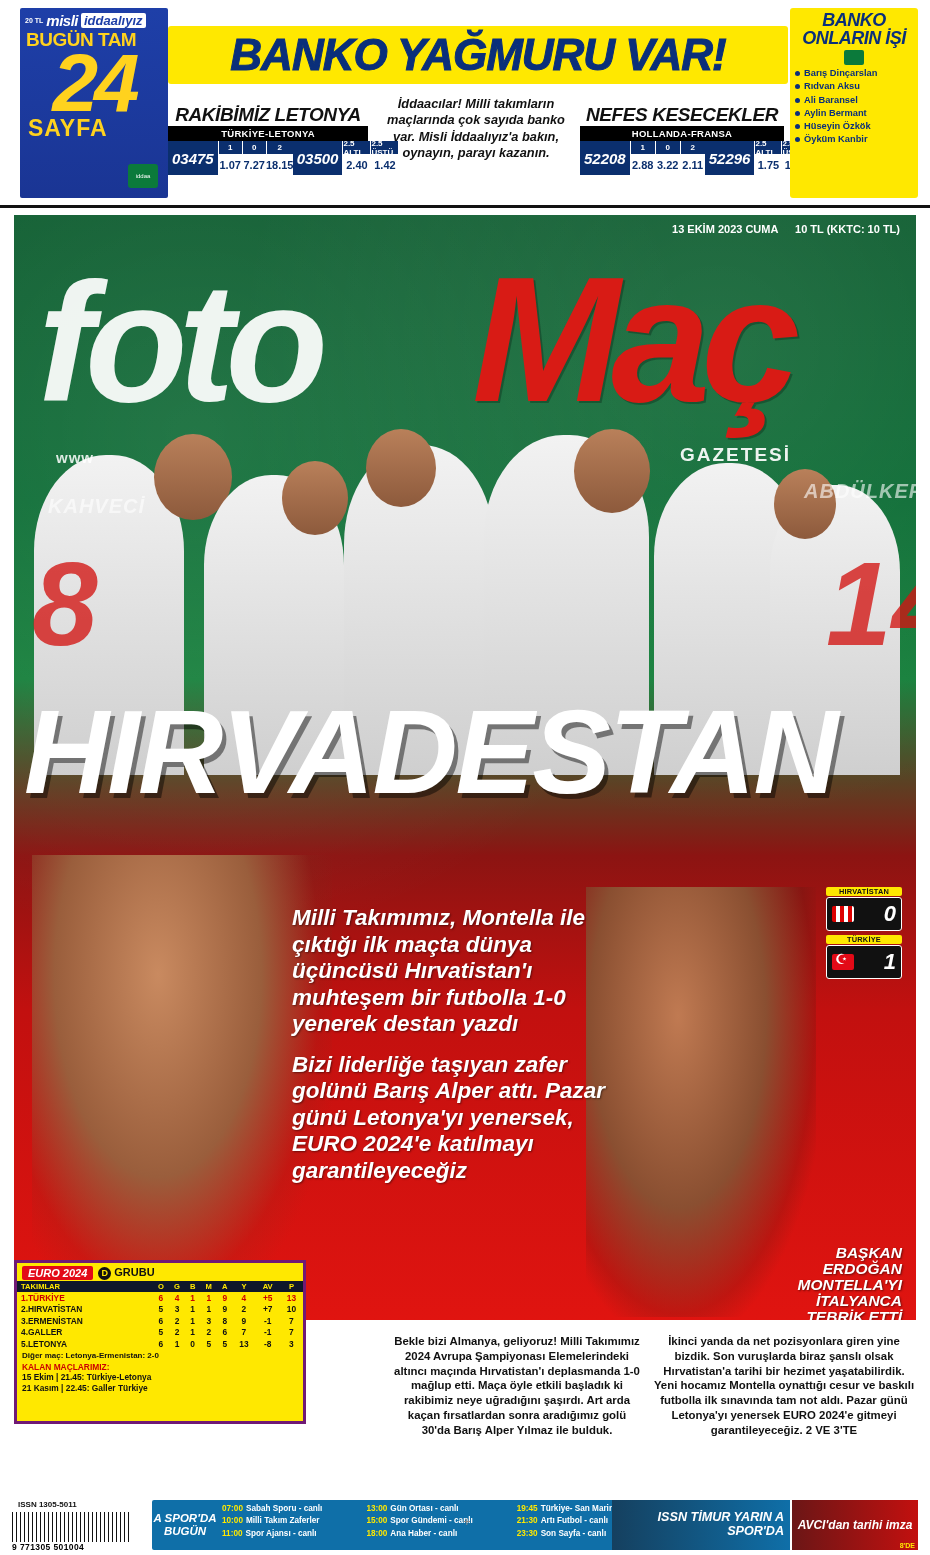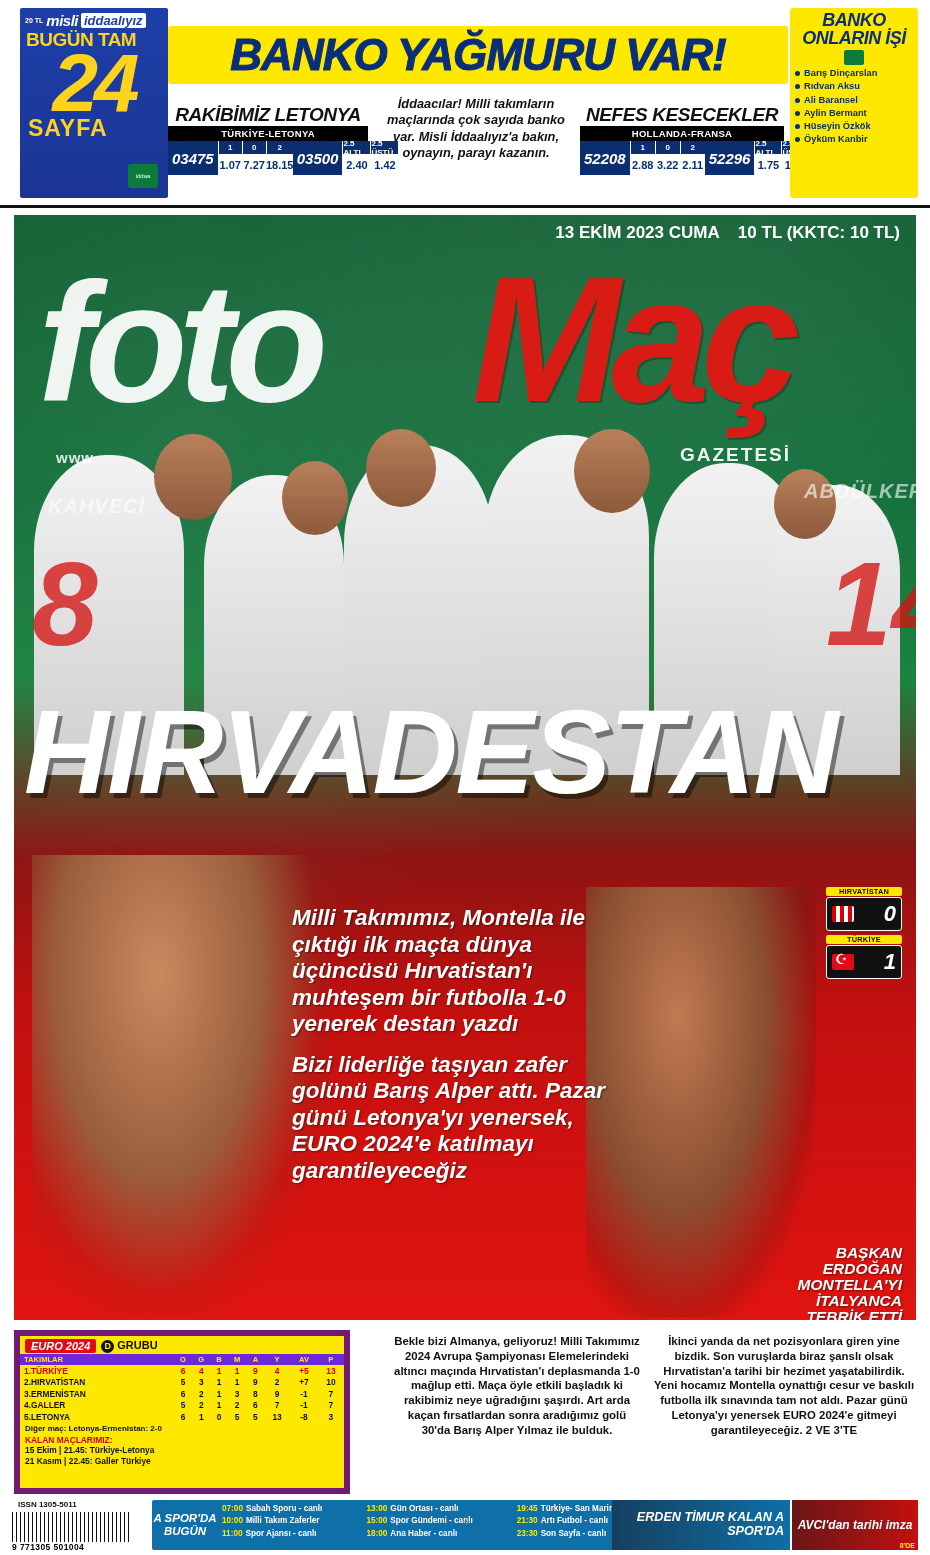--- a/index.html
+++ b/index.html
@@ -131,21 +131,21 @@
   }
   .mh-gazetesi {
     position:absolute; left:648px; top:195px; font-size:19px; font-weight:700;
     color:rgba(255,255,255,.92); letter-spacing:2px;
   }
   .mh-www {
     position:absolute; left:24px; top:200px; font-size:15px; font-weight:700;
     color:rgba(255,255,255,.85); letter-spacing:1px;
   }
   .hero-date {
-    position:absolute; right:16px; top:8px; font-size:17px; font-weight:700; color:#fff;
+    position:absolute; right:16px; top:8px; font-size:11px; font-weight:700; color:#fff;
   }
   .hero-date span { margin-left:14px; }
 
   .jersey-name {
     position:absolute; font-size:20px; font-weight:700; font-style:italic;
     color:rgba(255,255,255,.6); letter-spacing:1px;
   }
   .jersey-num {
     position:absolute; font-weight:700; font-style:italic; color:rgba(210,20,18,.78);
     line-height:1;
@@ -194,36 +194,36 @@
   }
 
   .erdogan-col { position:absolute; right:14px; top:1030px; width:108px; }
   .erdogan-title {
     color:#fff; font-size:15.5px; font-weight:700; font-style:italic;
     text-align:right; line-height:1.04; text-shadow:1px 1px 2px rgba(0,0,0,.5);
   }
 
   
   .standings {
-    position:absolute; left:14px; top:1330px; width:336px; height:164px;
-    background:#ffe800; border:6px solid #701a75;
+    position:absolute; left:14px; top:1260px; width:292px; height:164px;
+    background:#ffe800; border:3px solid #701a75;
   }
   .st-head { display:flex; align-items:center; gap:5px; padding:3px 5px 1px; }
   .st-euro {
     background:#e30a17; color:#fff; font-size:11px; font-weight:700; font-style:italic;
     padding:1px 6px; border-radius:2px;
   }
   .st-grup { font-size:11px; font-weight:700; color:#111; }
   .st-grup .circ {
     display:inline-block; width:13px; height:13px; border-radius:50%;
     background:#111; color:#ffe800; font-size:9px; text-align:center; line-height:13px; margin-right:3px;
   }
   table.st { width:100%; border-collapse:collapse; }
   table.st th, table.st td { font-size:8.4px; font-weight:700; color:#111; padding:0 1px; }
-  table.st th { background:#6d28d9; color:#ffe800; height:11px; text-align:center; font-size:7.6px; }
+  table.st th { background:#0f172a; color:#ffe800; height:11px; text-align:center; font-size:7.6px; }
   table.st th.lft, table.st td.lft { text-align:left; padding-left:4px; }
   table.st td { height:11.5px; text-align:center; }
   table.st tr.lead td { color:#c00; }
   .st-foot { font-size:8px; font-weight:700; color:#111; padding:1px 5px; }
   .st-kalan { font-size:8.4px; font-weight:700; color:#c00; padding:1px 5px 0; }
   .st-kalan-lines { font-size:8.4px; font-weight:700; color:#111; padding:0 5px; line-height:1.32; }
 
   
   .col-txt {
     position:absolute; top:1334px; font-size:11.4px; font-weight:700; color:#111;
@@ -546,21 +546,21 @@
         <div class="sched-col">
           <div><span class="t">19:45</span><span>Türkiye- San Marino U 21 - canlı</span></div>
           <div><span class="t">21:30</span><span>Artı Futbol - canlı</span></div>
           <div><span class="t">23:30</span><span>Son Sayfa - canlı</span></div>
         </div>
       </div>
       <div class="aspor-a">a</div>
     </div>
 
     <div class="promo1">
-      <div class="who">ERDEN TİMUR KALAN A SPOR'DA</div>
+      <div class="who">ISSN TİMUR YARIN A SPOR'DA</div>
     </div>
     <div class="promo2">
       <div class="who">AVCI'dan tarihi imza</div>
       <div class="pg">8'DE</div>
     </div>
   </div>
 
   <div class="regmark">+</div>
 </div>
 

